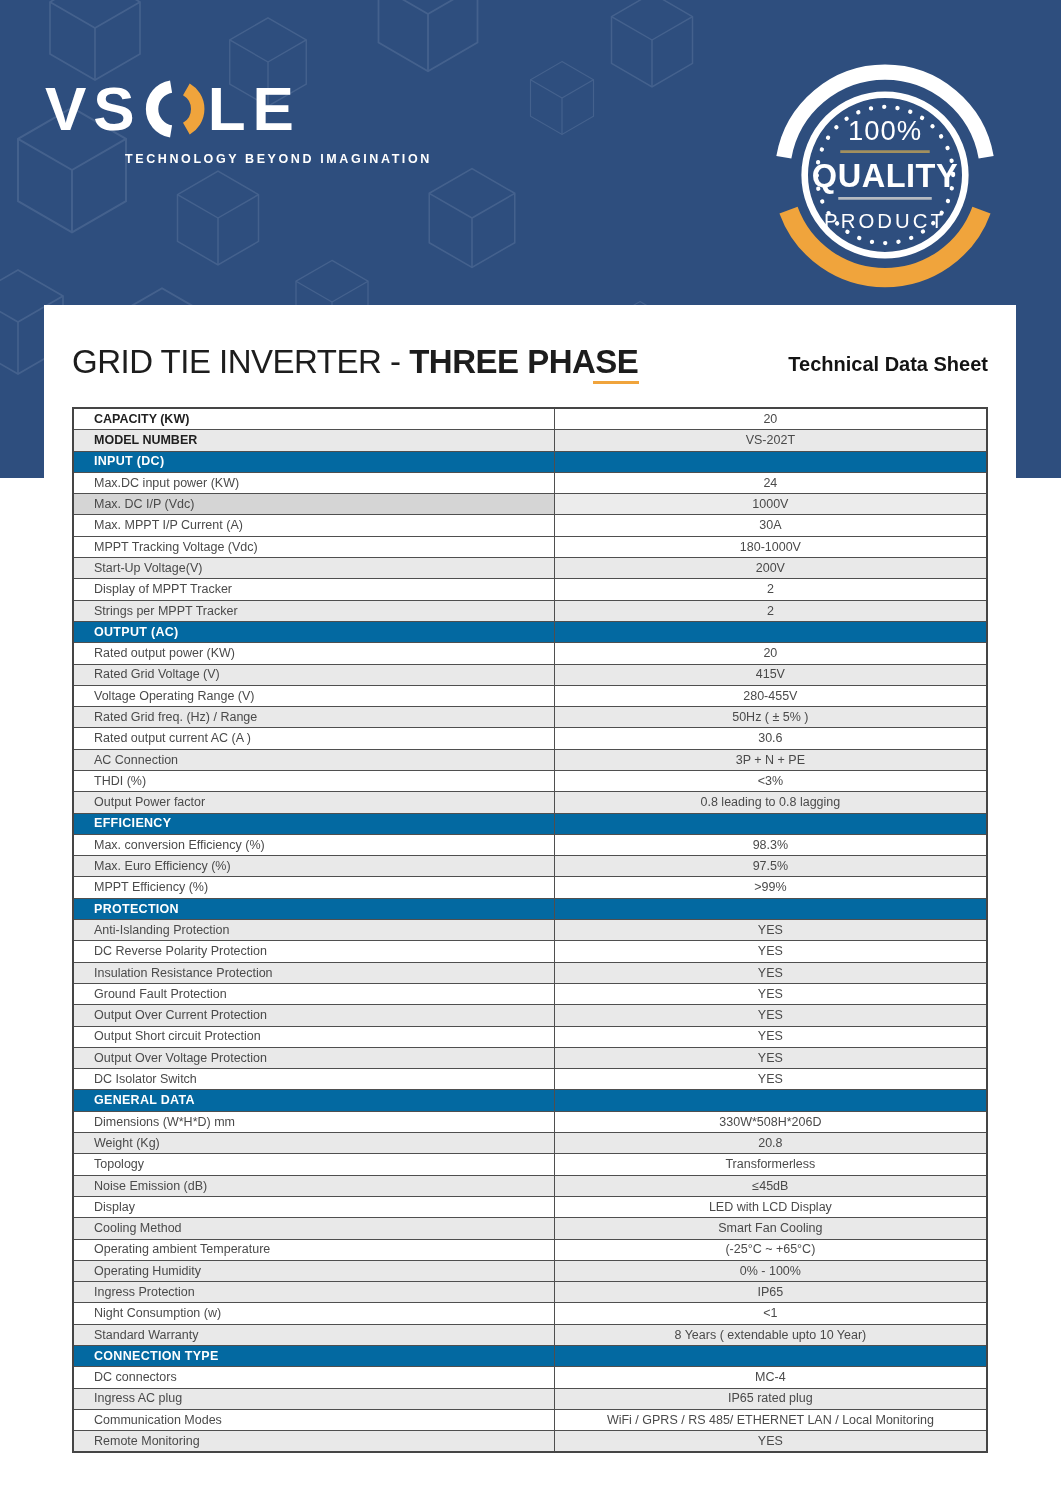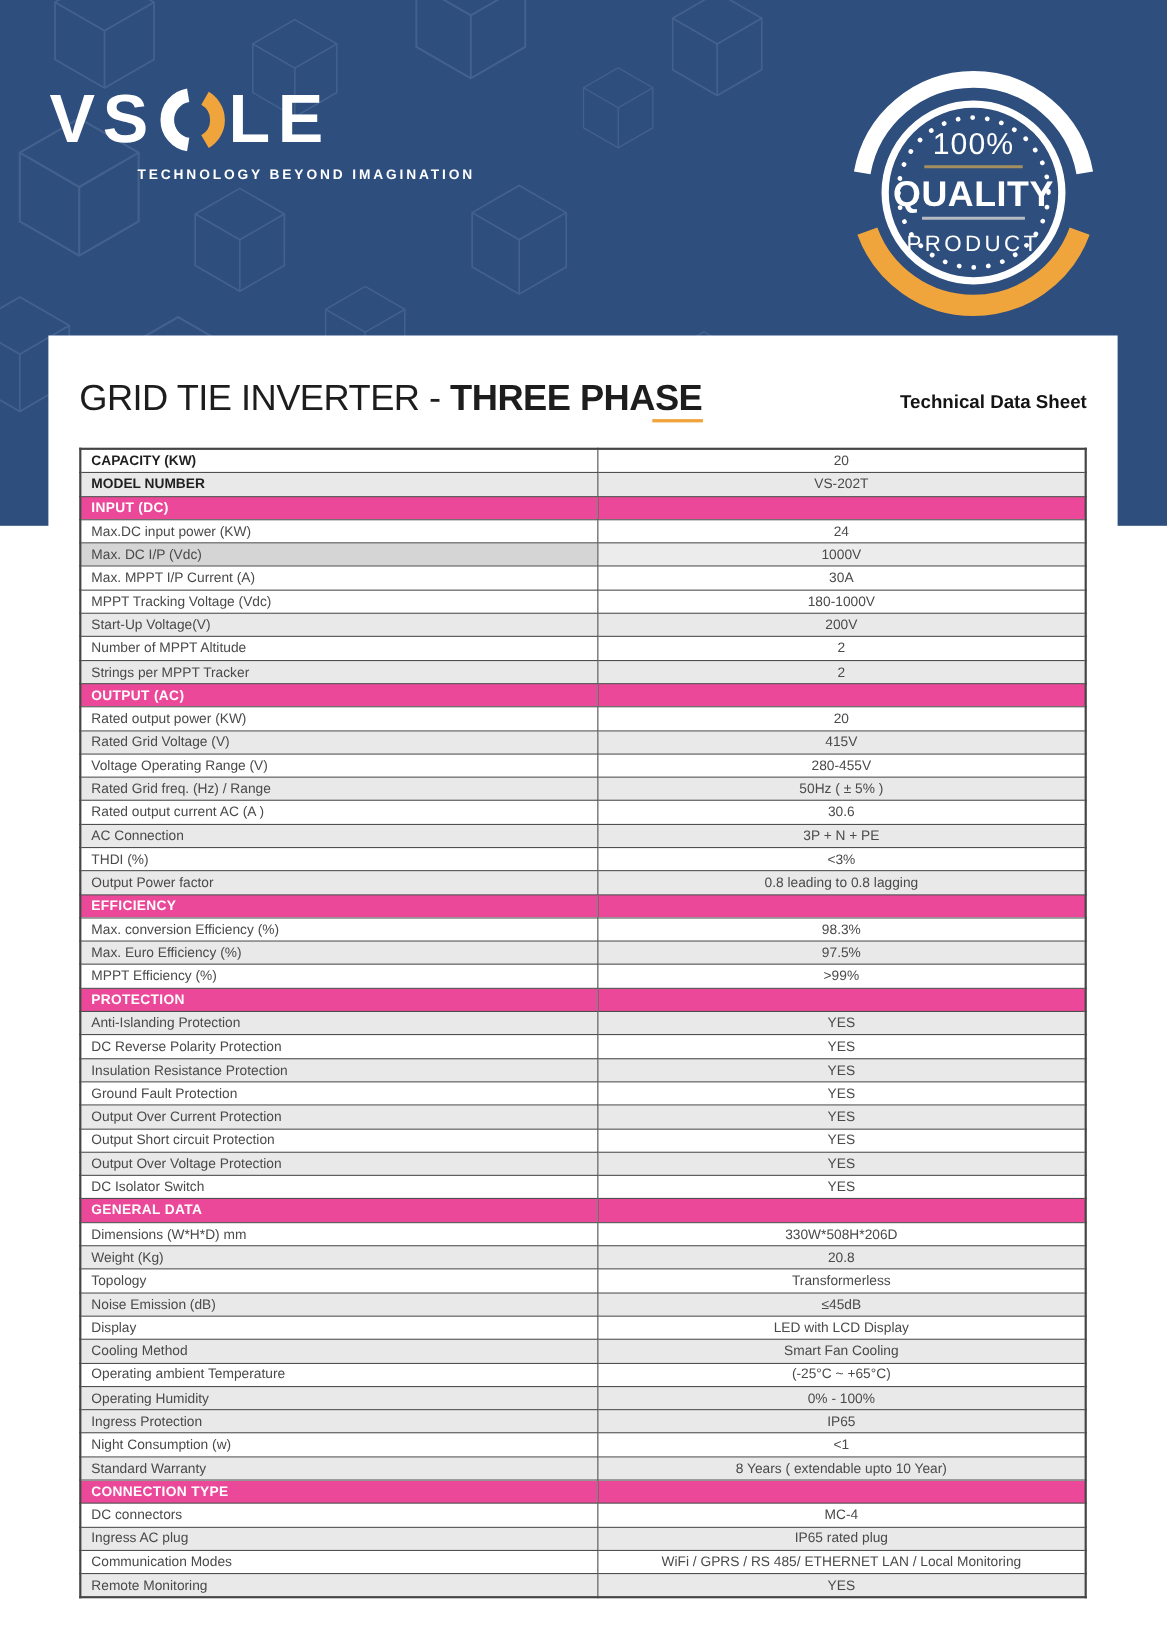--- a/index.html
+++ b/index.html
@@ -22,36 +22,36 @@
   .badge text{fill:#ffffff;font-family:"Liberation Sans",sans-serif;}
 
   
   .card{position:absolute;left:44px;top:305px;width:972px;height:1195px;background:#ffffff;}
   .title-row{display:flex;justify-content:space-between;align-items:flex-end;
              margin:38px 28px 0 28px;}
   .page-title{font-size:33px;line-height:1.15;color:#1d1d1d;letter-spacing:-0.5px;white-space:nowrap;}
   .page-title .t-reg{font-weight:400;}
   .page-title .t-bold{font-weight:800;position:relative;}
   .page-title .t-bold::after{content:"";position:absolute;right:-1px;bottom:-4px;width:46px;height:3.5px;background:#f0a43c;}
-  .datasheet{font-size:17px;font-weight:700;color:#141414;padding-bottom:5px;white-space:nowrap;}
+  .datasheet{font-size:20px;font-weight:700;color:#141414;padding-bottom:5px;white-space:nowrap;}
 
   
   table.spec{border-collapse:collapse;table-layout:fixed;
              margin:26px 28px 0 28px;width:916px;
              font-size:12.5px;color:#4a4a4a;
              border:2px solid #454545;}
   table.spec td{border:1px solid #4f4f4f;height:20.3px;padding:0;line-height:1;overflow:hidden;white-space:nowrap;}
-  table.spec td.lbl{width:50.3%;padding-left:9px;text-align:left;}
+  table.spec td.lbl{width:50.3%;padding-left:20px;text-align:left;}
   table.spec td.val{text-align:center;}
   tr.white td{background:#ffffff;}
   tr.gray td{background:#e9e9e9;}
   tr.gray td.shade{background:#d5d5d5;}
   tr.gray td.shade-val{background:#ececec;}
   tr.bold td.lbl{font-weight:700;color:#1f1f1f;}
-  tr.sec td{background:#ec4899;}
+  tr.sec td{background:#0369a1;}
   tr.sec td.lbl{color:#ffffff;font-weight:700;letter-spacing:0.3px;}
 </style>
 </head>
 <body>
 
 <div class="page">
 
   <div class="header-band">
     <svg class="hex-pattern" width="1061" height="478" viewBox="0 0 1061 478">
       <defs>
@@ -140,21 +140,21 @@
           </tr>
           <tr class="white">
             <td class="lbl">MPPT Tracking Voltage (Vdc)</td>
             <td class="val">180-1000V</td>
           </tr>
           <tr class="gray">
             <td class="lbl">Start-Up Voltage(V)</td>
             <td class="val">200V</td>
           </tr>
           <tr class="white">
-            <td class="lbl">Number of MPPT Altitude</td>
+            <td class="lbl">Display of MPPT Tracker</td>
             <td class="val">2</td>
           </tr>
           <tr class="gray">
             <td class="lbl">Strings per MPPT Tracker</td>
             <td class="val">2</td>
           </tr>
           <tr class="sec">
             <td class="lbl">OUTPUT (AC)</td>
             <td class="val"></td>
           </tr>

